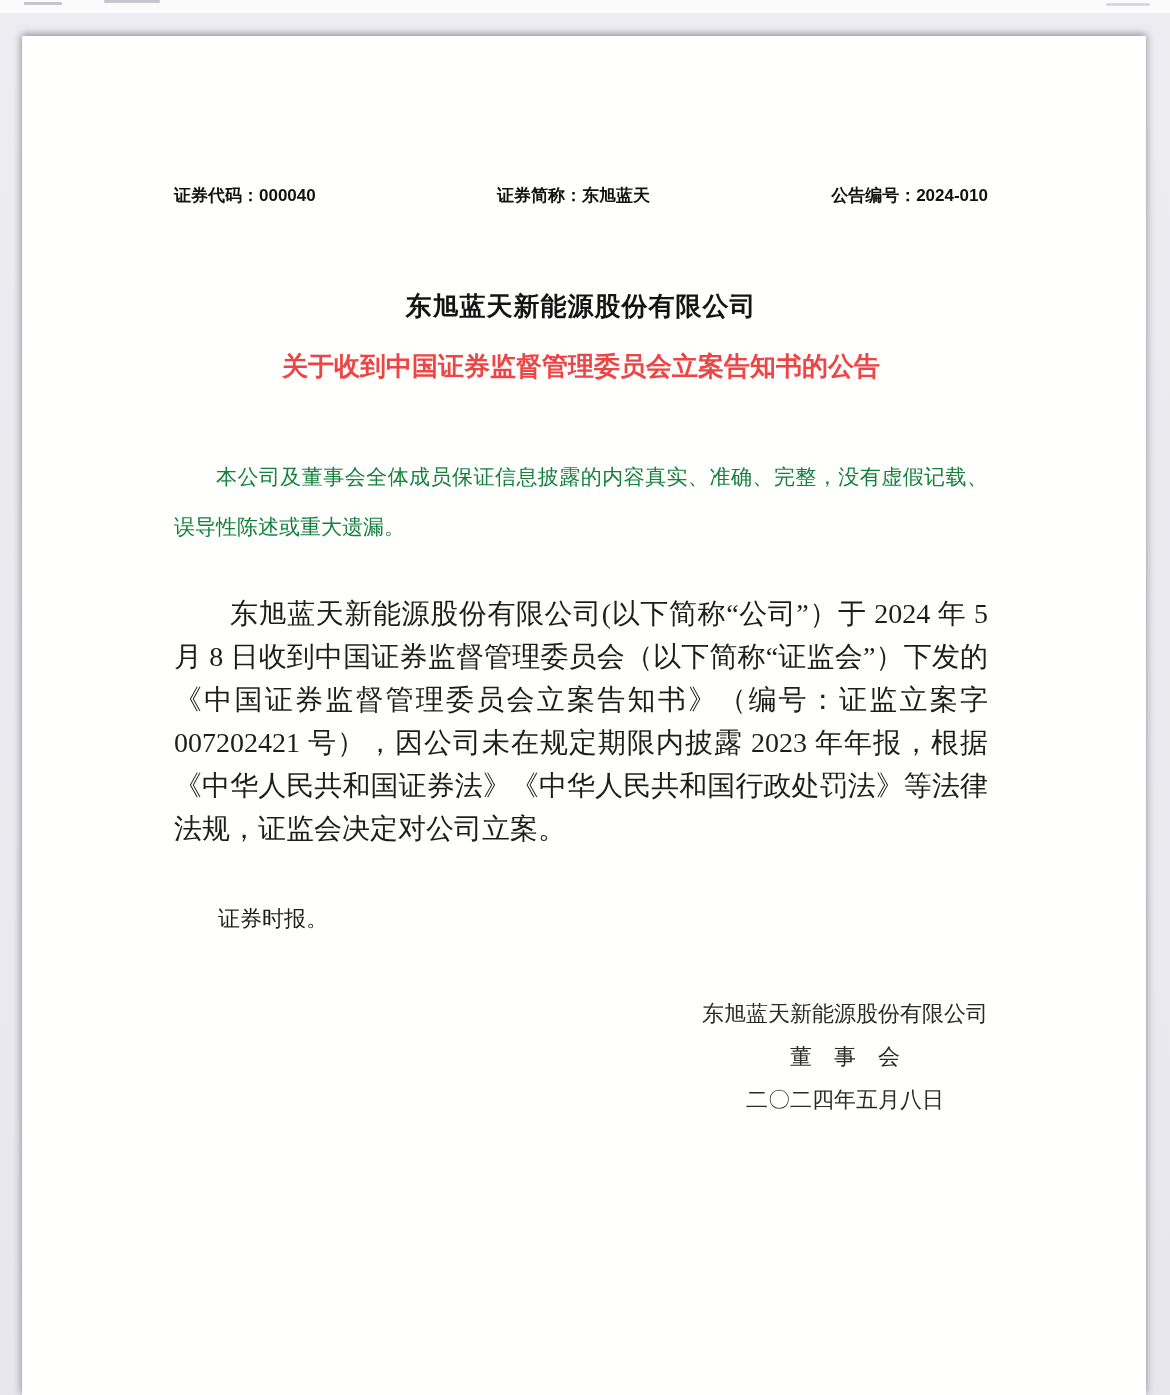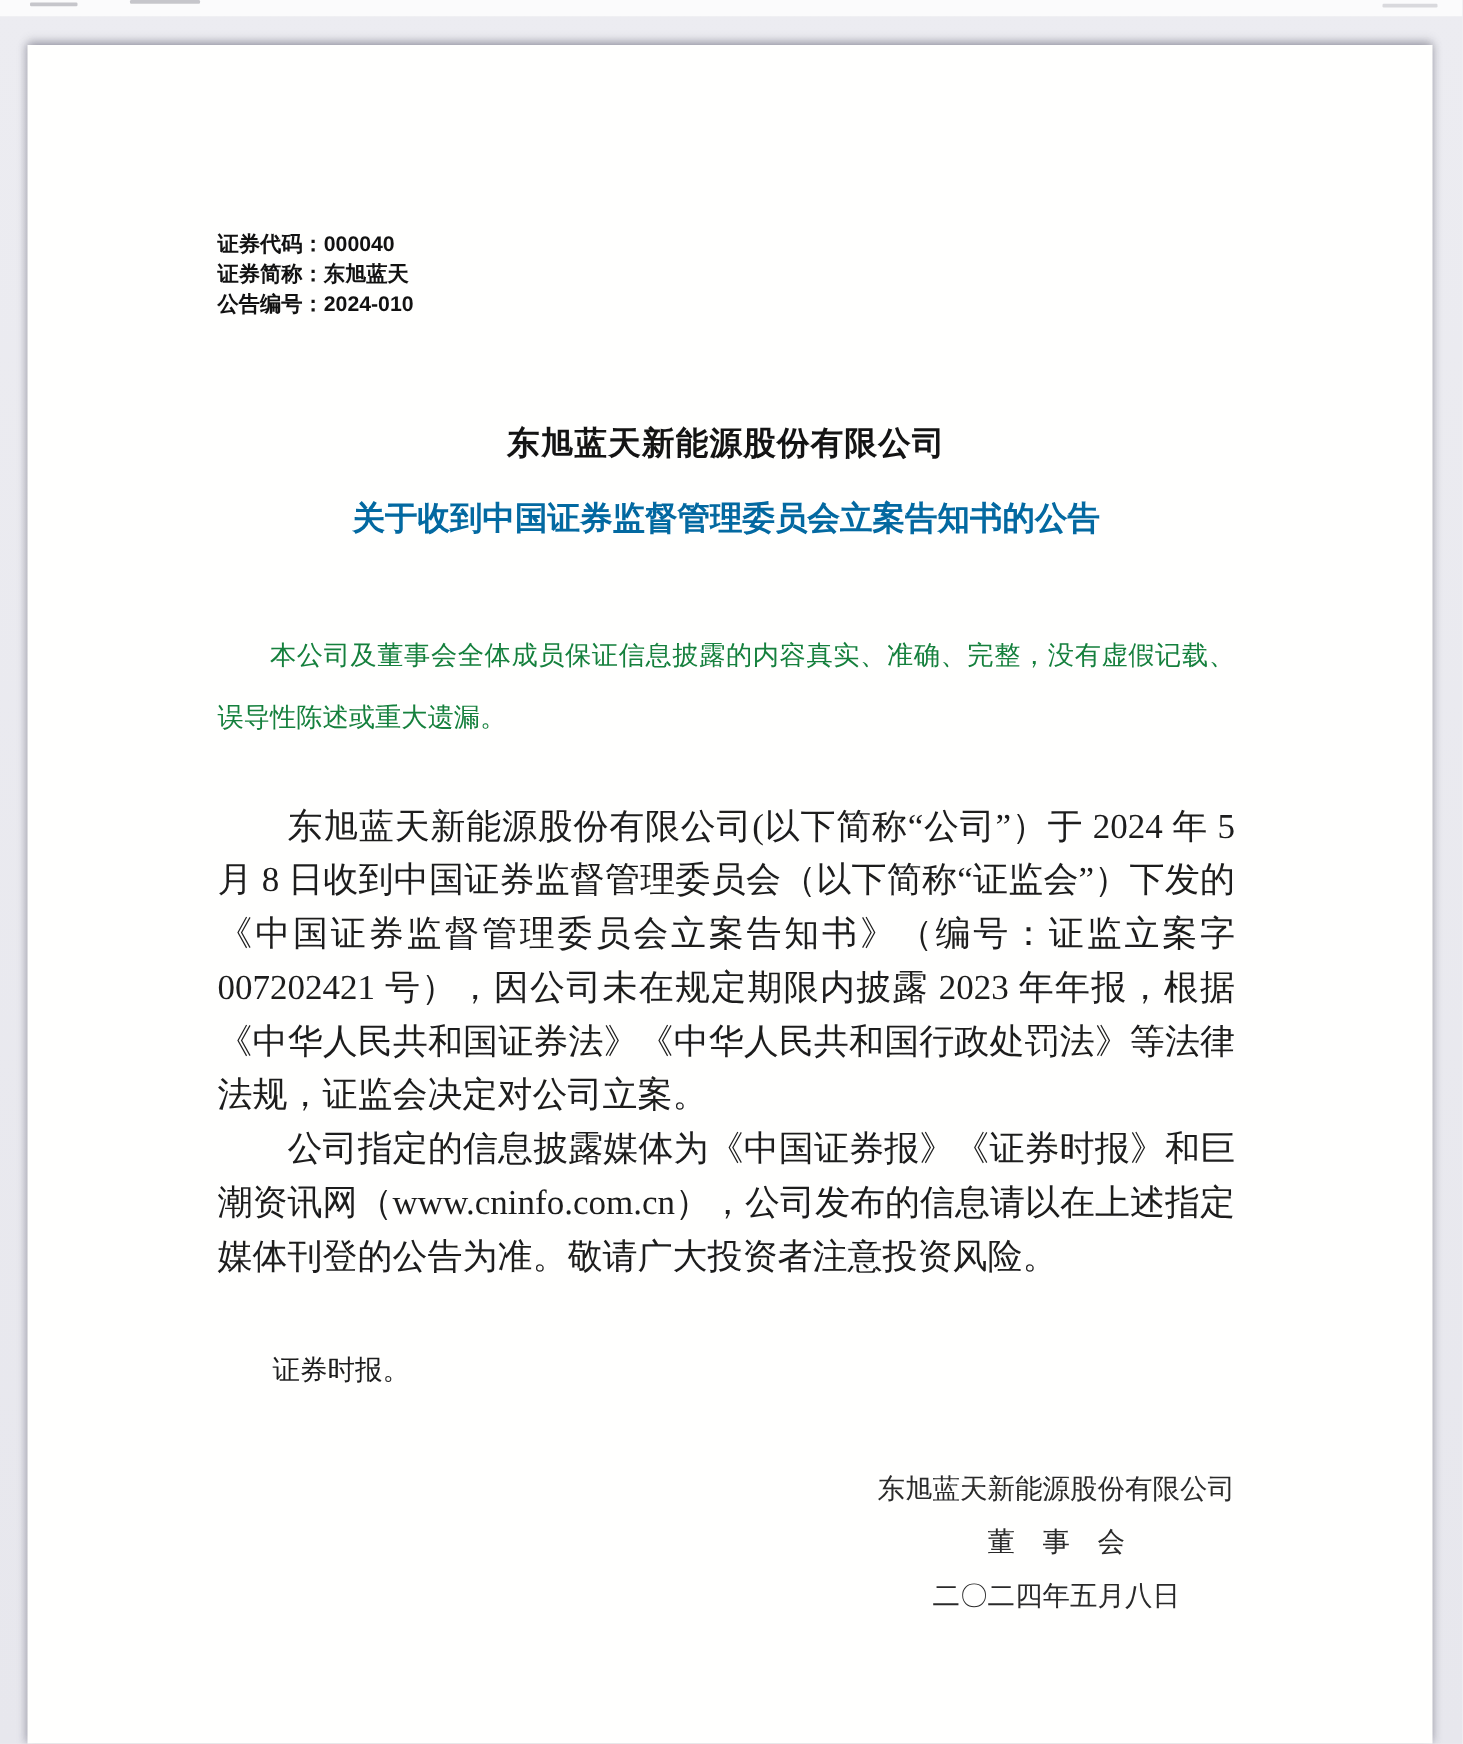--- a/index.html
+++ b/index.html
@@ -42,40 +42,39 @@
     margin-top: 148px;
     display: flex;
     justify-content: space-between;
     align-items: baseline;
     font-family: "Liberation Sans", "DejaVu Sans", sans-serif;
     font-weight: bold;
     font-size: 17px;
     line-height: 24px;
     color: #121212;
     white-space: nowrap;
-    flex-direction: column;
   }
   .doc-title {
     margin-top: 80px;
     text-align: center;
     font-family: "Liberation Sans", "DejaVu Sans", sans-serif;
     font-weight: bold;
     font-size: 26px;
     line-height: 36px;
     letter-spacing: 1px;
     color: #141414;
   }
   .doc-subtitle {
     margin-top: 24px;
     text-align: center;
     font-family: "Liberation Sans", "DejaVu Sans", sans-serif;
     font-weight: bold;
     font-size: 26px;
     line-height: 36px;
-    color: #0369a1;
+    color: #ef4444;
   }
   .declaration {
     margin-top: 68px;
     font-family: "Liberation Sans", "DejaVu Sans", sans-serif;
     font-weight: normal;
     font-size: 21px;
     line-height: 50px;
     text-align: justify;
     text-indent: 2em;
     color: #15803d;
@@ -131,21 +130,20 @@
 
     <div class="doc-title">东旭蓝天新能源股份有限公司</div>
 
     <div class="doc-subtitle">关于收到中国证券监督管理委员会立案告知书的公告</div>
 
     <p class="declaration">本公司及董事会全体成员保证信息披露的内容真实、准确、完整，没有虚假记载、误导性陈述或重大遗漏。</p>
 
     <p class="body-para first">东旭蓝天新能源股份有限公司(以下简称“公司”）于 2024 年 5 月 8 日收到中国证券监督管理委员会（以下简称“证监会”）下发的《中国证券监督管理委员会立案告知书》（编号：证监立案字 007202421 号），因公司未在规定期限内披露 2023 年年报，根据《中华人民共和国证券法》《中华人民共和国行政处罚法》等法律法规，证监会决定对公司立案。</p>
 
 
-    <p class="body-para">公司指定的信息披露媒体为《中国证券报》《证券时报》和巨潮资讯网（www.cninfo.com.cn），公司发布的信息请以在上述指定媒体刊登的公告为准。敬请广大投资者注意投资风险。</p>
 
     <p class="closing">证券时报。</p>
 
     <div class="signature">
       <div class="signature-inner">
         <div>东旭蓝天新能源股份有限公司</div>
         <div>董　事　会</div>
         <div>二〇二四年五月八日</div>
       </div>
     </div>

